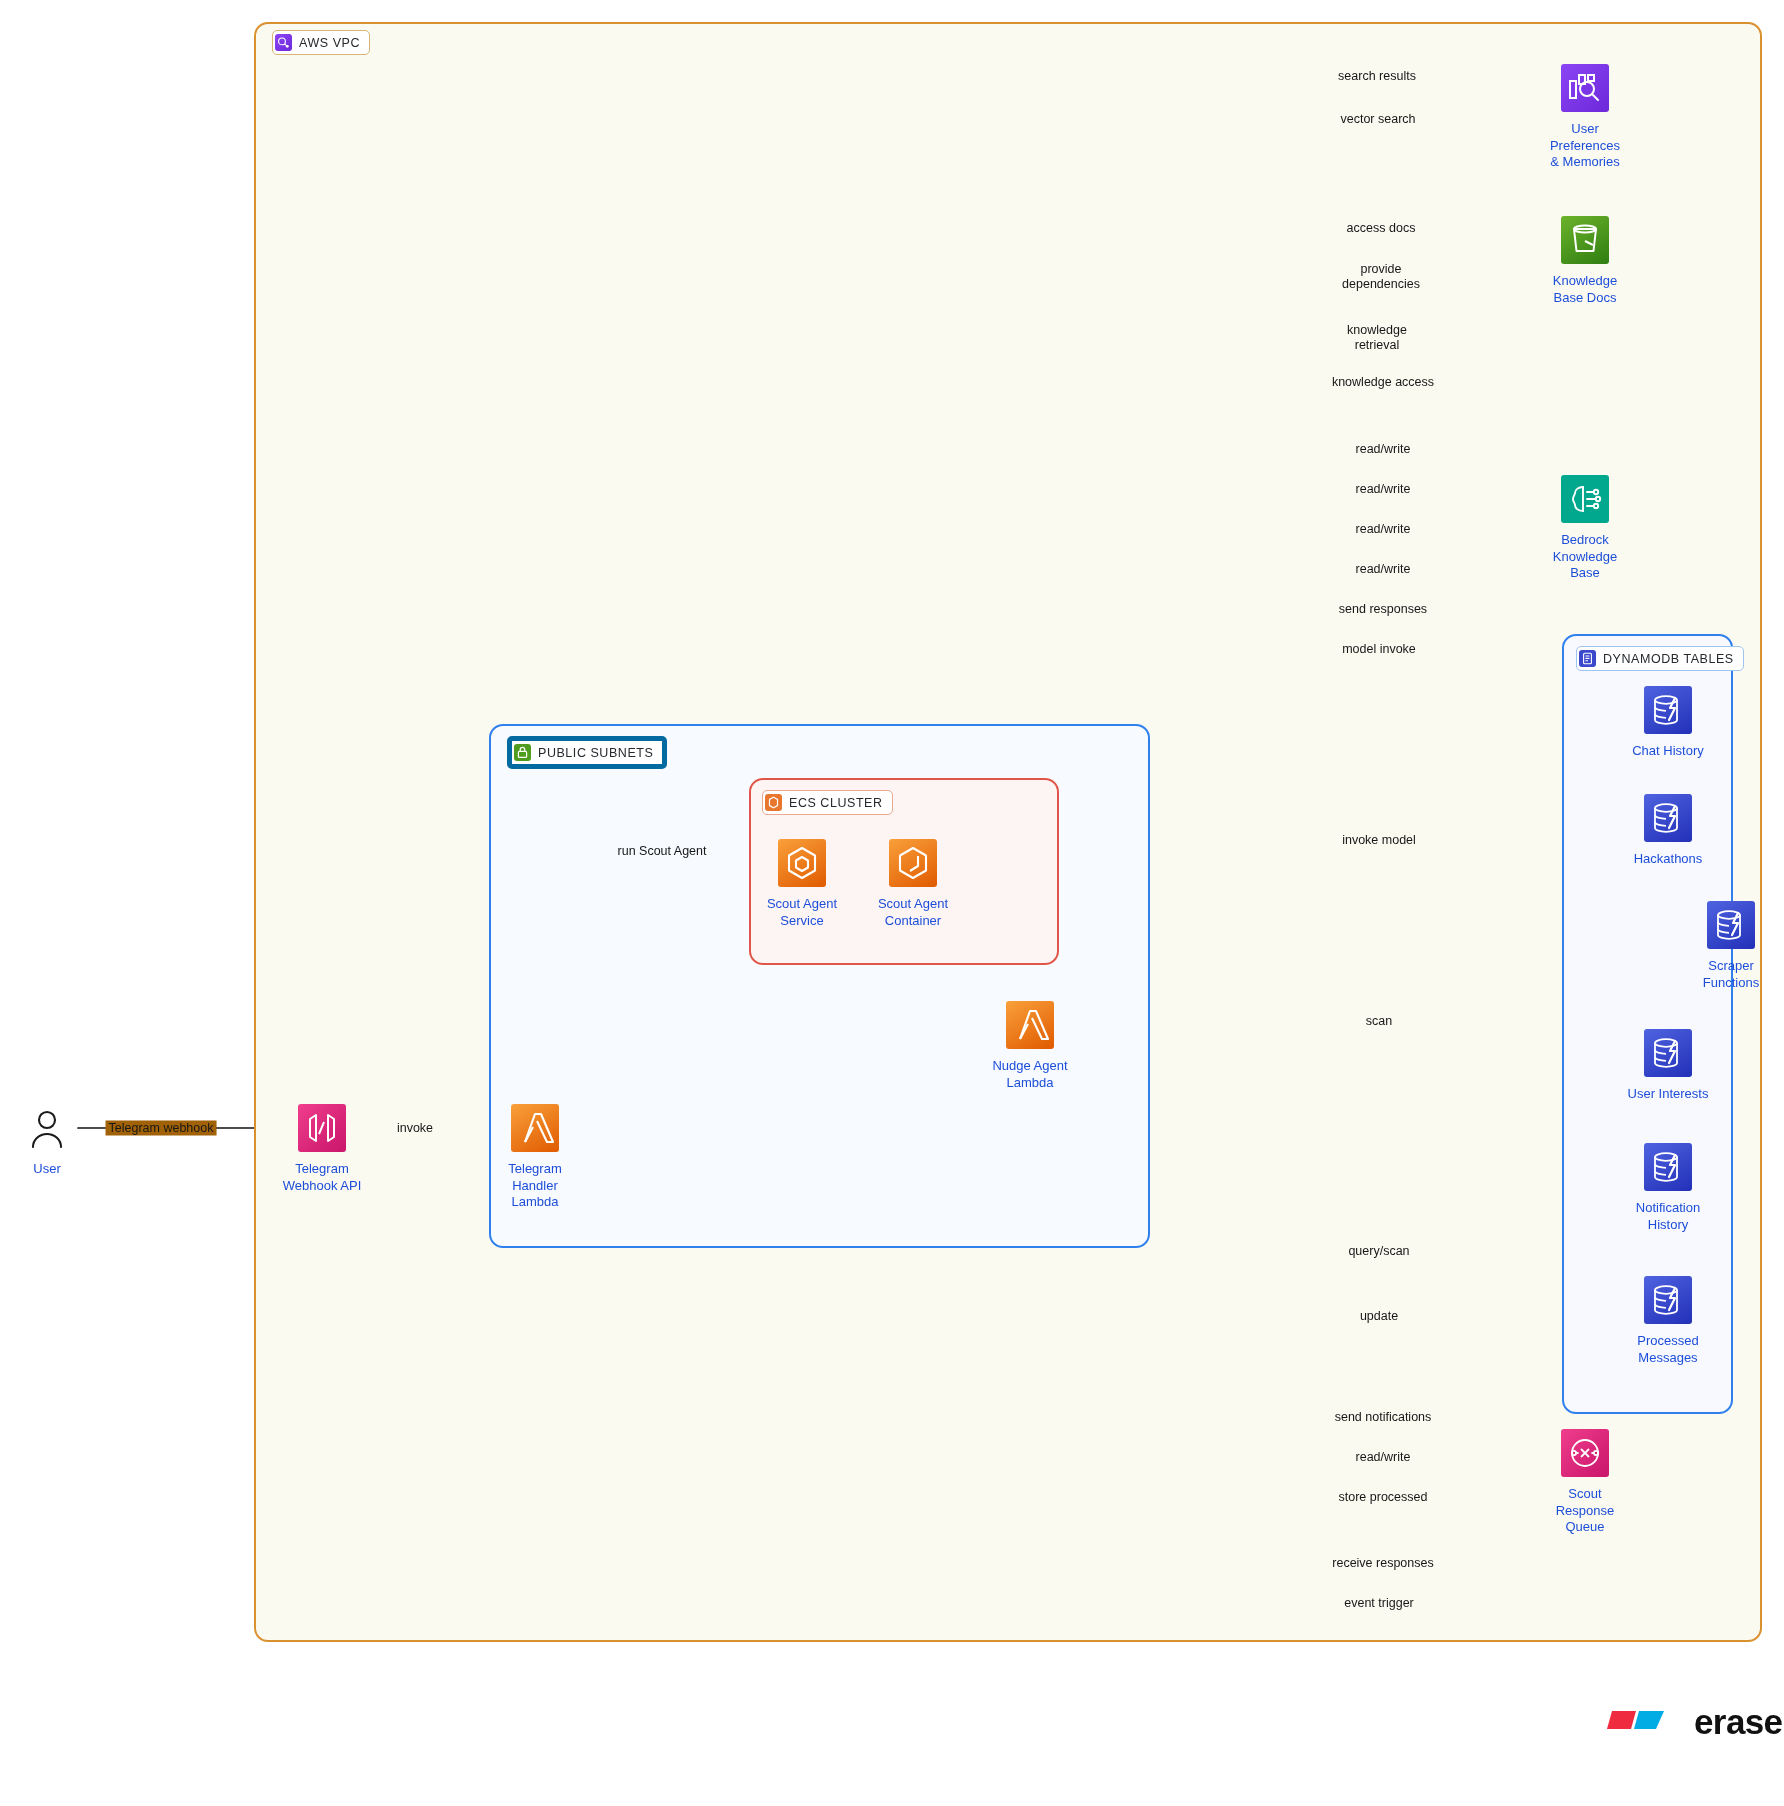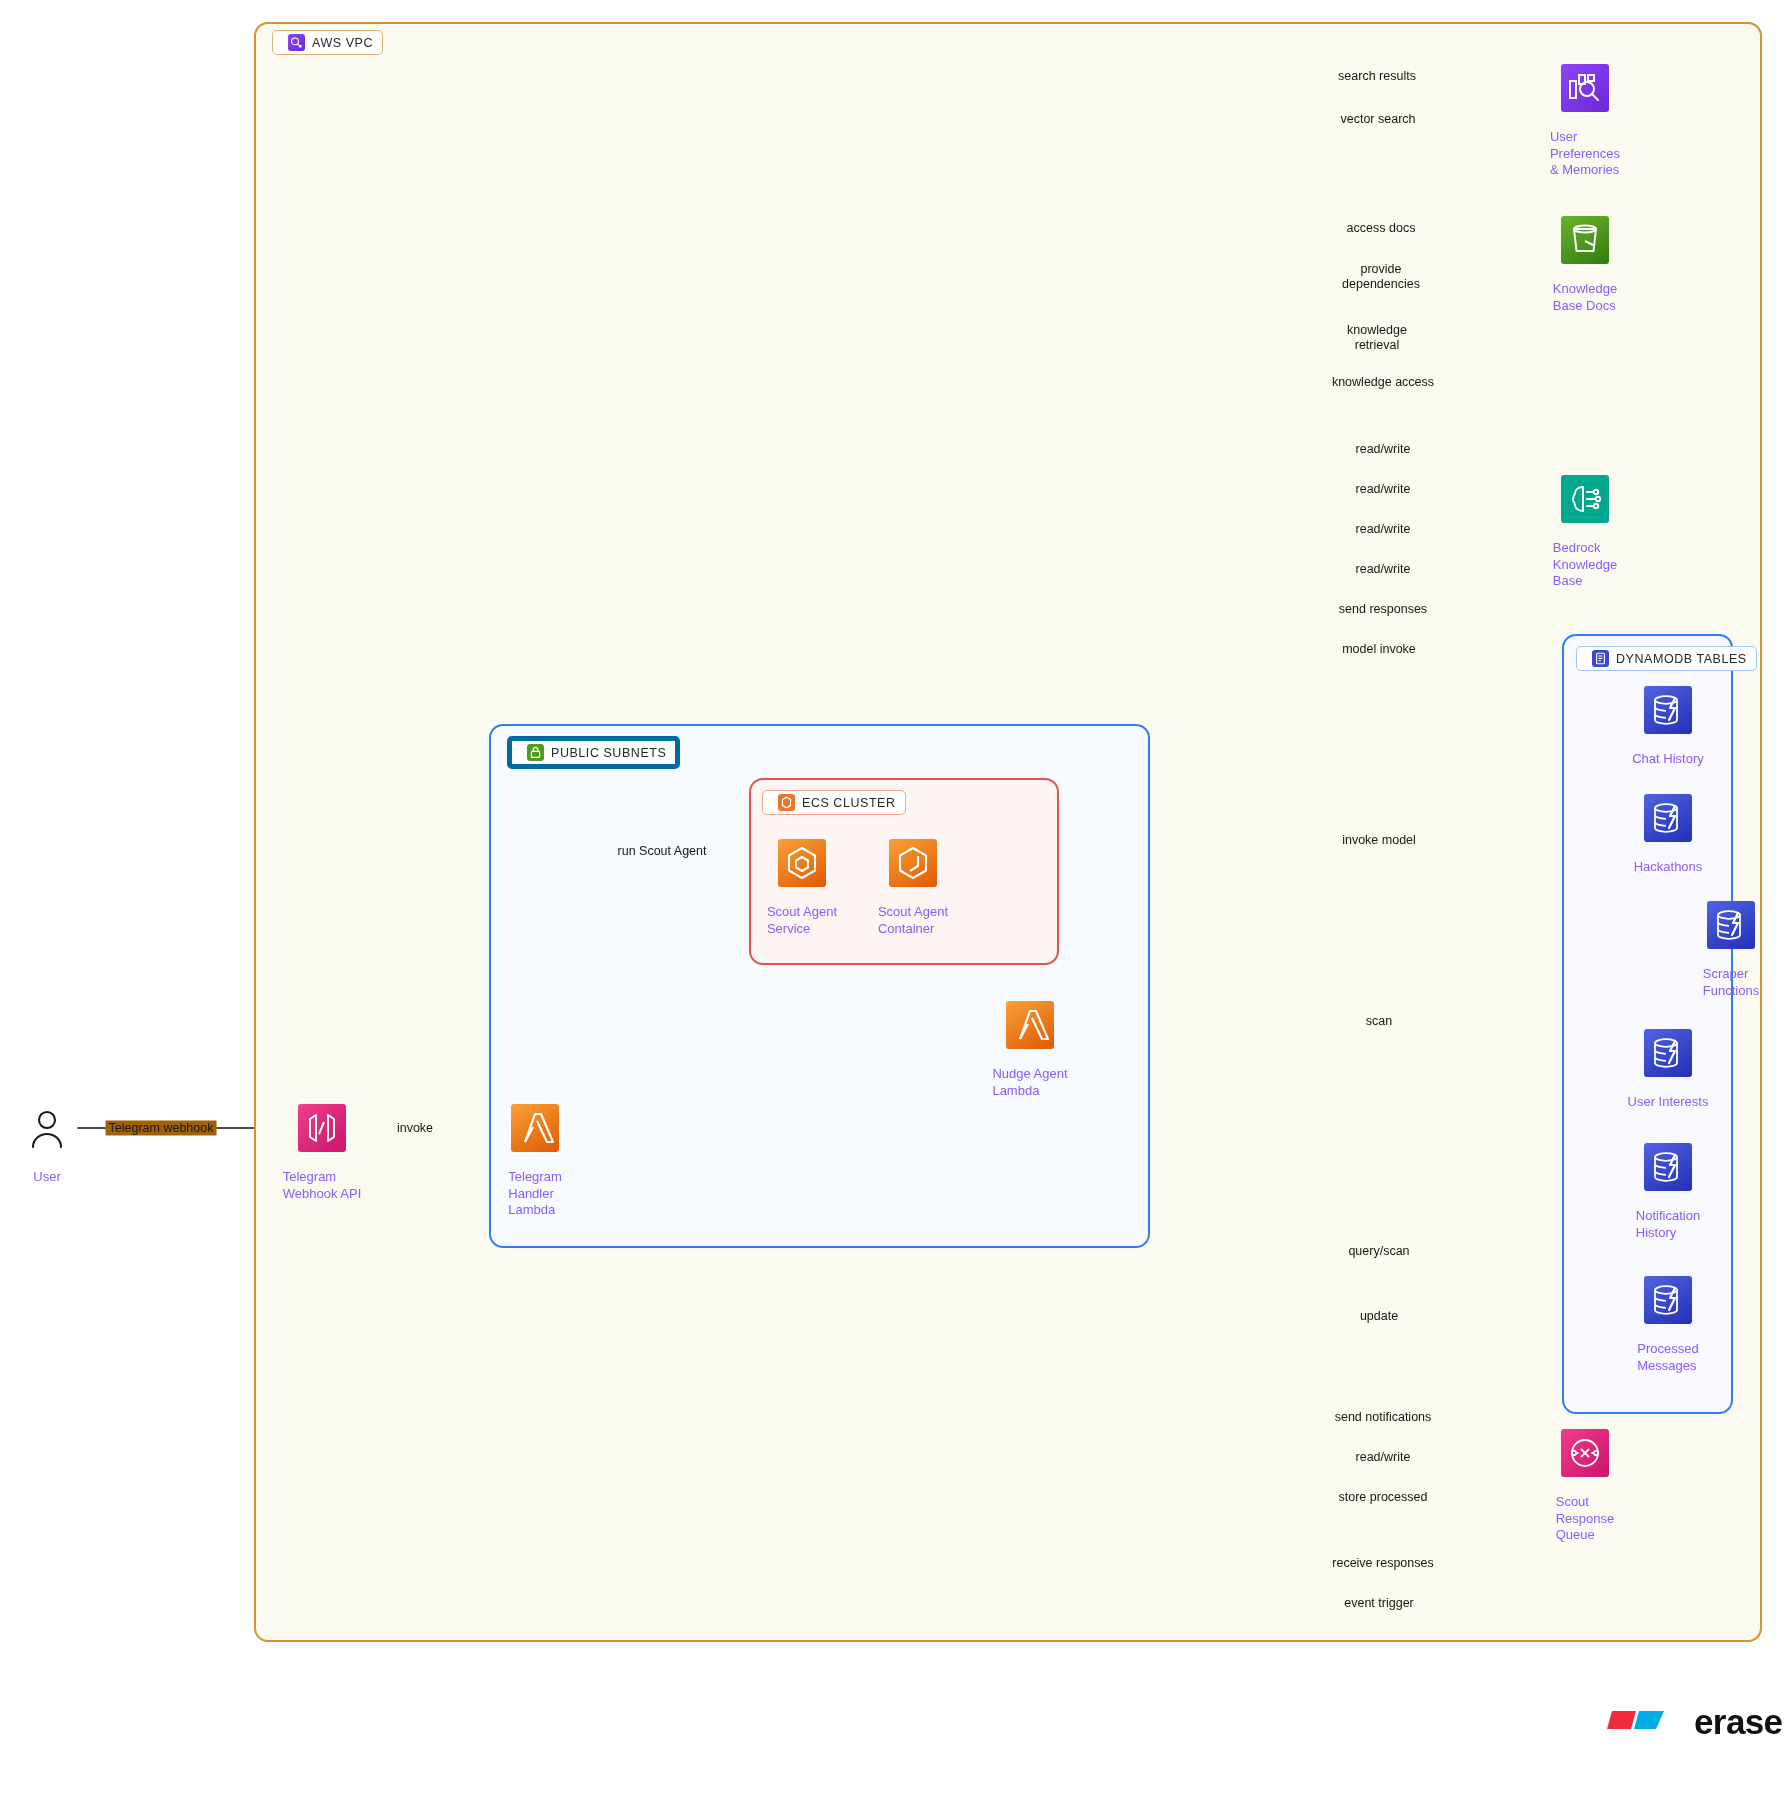--- a/index.html
+++ b/index.html
@@ -3,28 +3,28 @@
 <meta charset="utf-8">
 <style>
   html,body{margin:0;padding:0;background:#ffffff;}
   body{font-family:"Liberation Sans","DejaVu Sans",sans-serif;}
   #stage{position:relative;width:1784px;height:1806px;background:#ffffff;overflow:hidden;}
   svg.layer{position:absolute;left:0;top:0;width:1784px;height:1806px;}
 
   
   .group{position:absolute;border-radius:14px;box-sizing:border-box;}
   .group-label{position:absolute;display:flex;align-items:center;gap:7px;
-      background:#ffffff;border-radius:5px;padding:3px 9px 3px 15px;
+      background:#ffffff;border-radius:5px;padding:3px 9px 3px 2px;
       font-size:12.5px;letter-spacing:.55px;color:#24292e;white-space:nowrap;}
   .group-label .gl-ico{width:17px;height:17px;border-radius:3px;display:block;flex:0 0 auto;}
 
   
   .node{position:absolute;display:flex;flex-direction:column;align-items:center;width:150px;}
   .node .ico{width:48px;height:48px;border-radius:3px;display:flex;align-items:center;justify-content:center;}
-  .node .cap{margin-top:17px;font-size:13px;line-height:16.5px;color:#8b5cf6;text-align:left;white-space:pre-line;}
+  .node .cap{margin-top:9px;font-size:13px;line-height:16.5px;color:#1d4ed8;text-align:center;white-space:pre-line;}
 
   .edge-label{position:absolute;font-size:12.5px;color:#171717;text-align:center;
       line-height:15px;white-space:pre-line;transform:translate(-50%,-50%);
       background:#fbfaf1;padding:0 3px;}
   .edge-label.onwhite{background:#a16207;}
 
   #logo{position:absolute;display:flex;align-items:center;gap:26px;}
   #logo .mark{display:block;}
   #logo .word{font-size:35px;font-weight:700;letter-spacing:-.6px;color:#111111;}
 </style>

